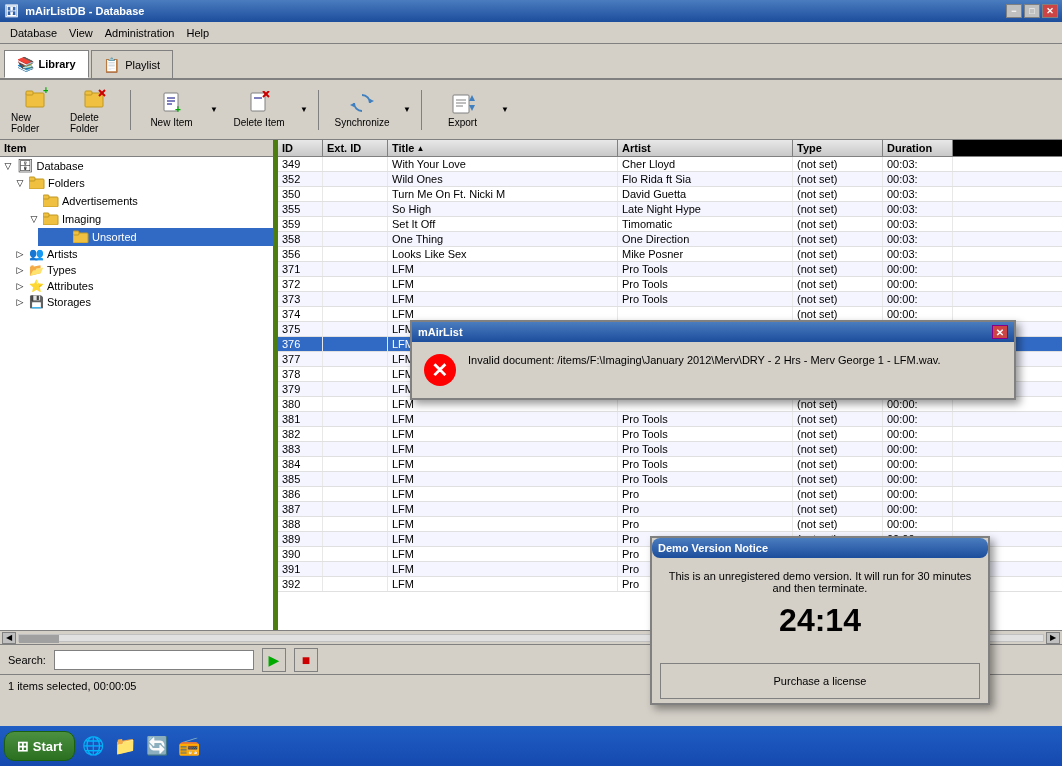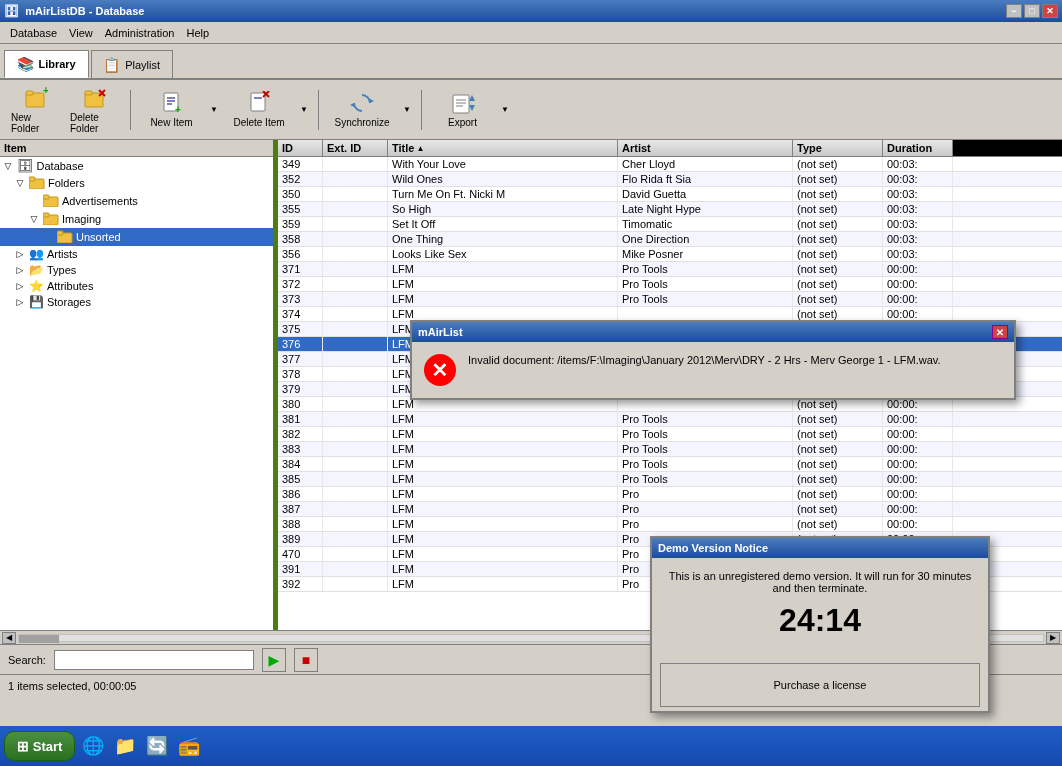--- a/index.html
+++ b/index.html
@@ -63,24 +63,24 @@
     .dialog-title-bar { background: linear-gradient(to bottom, #4a7cbf, #1c4d9c); color: white; height: 20px; display: flex; align-items: center; padding: 0 6px; font-size: 11px; font-weight: bold; }
     .dialog-close-btn { margin-left: auto; width: 16px; height: 14px; background: #c44; border: 1px solid #808; display: flex; align-items: center; justify-content: center; font-size: 10px; color: white; cursor: pointer; }
     .dialog-body { padding: 12px; display: flex; align-items: flex-start; gap: 12px; }
     .error-icon { width: 32px; height: 32px; background: red; border-radius: 50%; display: flex; align-items: center; justify-content: center; color: white; font-weight: bold; font-size: 20px; flex-shrink: 0; }
     .dialog-message { font-size: 11px; flex: 1; word-break: break-all; }
     .dialog-buttons { display: flex; justify-content: center; gap: 8px; padding: 8px; }
     .dialog-btn { width: 80px; height: 23px; background: #d4d0c8; border: 1px solid #808080; font-size: 11px; cursor: pointer; display: flex; align-items: center; justify-content: center; }
     
     
     .demo-dialog { position: absolute; top: 536px; left: 650px; width: 340px; background: #d4d0c8; border: 2px solid #808080; box-shadow: 4px 4px 8px rgba(0,0,0,0.4); z-index: 201; }
-    .demo-title-bar { background: linear-gradient(to bottom, #4a7cbf, #1c4d9c); color: white; height: 20px; display: flex; align-items: center; padding: 6px 6px; font-size: 11px; font-weight: bold; }
+    .demo-title-bar { background: linear-gradient(to bottom, #4a7cbf, #1c4d9c); color: white; height: 20px; display: flex; align-items: center; padding: 6px 6px; font-size: 11px; font-weight: bold; border-radius: 8px; }
     .demo-body { padding: 12px; text-align: center; font-size: 11px; }
     .demo-timer { font-size: 32px; font-weight: bold; text-align: center; padding: 8px; }
-    .demo-purchase-btn { width: calc(100% - 16px); margin: 4px 8px; height: 44px; background: #d4d0c8; border: 1px solid #808080; font-size: 11px; cursor: pointer; display: flex; align-items: center; justify-content: center; }
+    .demo-purchase-btn { width: calc(100% - 16px); margin: 4px 8px; height: 36px; background: #d4d0c8; border: 1px solid #808080; font-size: 11px; cursor: pointer; display: flex; align-items: center; justify-content: center; }
     
     .col-id { width: 45px; min-width: 45px; }
     .col-extid { width: 65px; min-width: 65px; }
     .col-title { width: 230px; min-width: 230px; }
     .col-artist { width: 175px; min-width: 175px; }
     .col-type { width: 90px; min-width: 90px; }
     .col-dur { width: 70px; min-width: 70px; }
 
     .sort-arrow { font-size: 8px; }
     .play-btn { color: #00aa00; font-size: 14px; }
@@ -249,21 +249,21 @@
       <span style="margin:0 3px;">
         <svg width="16" height="14" viewBox="0 0 16 14">
             <rect x="0" y="4" width="15" height="10" rx="1" fill="#f0c040" stroke="#c09820" stroke-width="1"></rect>
             <rect x="0" y="2" width="6" height="4" rx="1" fill="#f0c040" stroke="#c09820" stroke-width="1"></rect>
           </svg>
       </span>
       <span>Imaging</span>
     </div>
 
 
-    <div class="tree-item selected" style="padding-left:42px;">
+    <div class="tree-item selected" style="padding-left:20px;margin-left:38px;">
       <span class="tree-toggle" style="visibility:hidden; color:white;">▷</span>
       <span style="margin:0 3px;">
         <svg width="16" height="14" viewBox="0 0 16 14">
             <rect x="0" y="4" width="15" height="10" rx="1" fill="#f0c040" stroke="#c09820" stroke-width="1"></rect>
             <rect x="0" y="2" width="6" height="4" rx="1" fill="#f0c040" stroke="#c09820" stroke-width="1"></rect>
           </svg>
       </span>
       <span>Unsorted</span>
     </div>
 
@@ -518,21 +518,21 @@
   </div>
         <div class="grid-row">
     <div class="grid-cell col-id">389</div>
     <div class="grid-cell col-extid"></div>
     <div class="grid-cell col-title">LFM</div>
     <div class="grid-cell col-artist">Pro</div>
     <div class="grid-cell col-type">(not set)</div>
     <div class="grid-cell col-dur">00:00:</div>
   </div>
         <div class="grid-row">
-    <div class="grid-cell col-id">470</div>
+    <div class="grid-cell col-id">390</div>
     <div class="grid-cell col-extid"></div>
     <div class="grid-cell col-title">LFM</div>
     <div class="grid-cell col-artist">Pro</div>
     <div class="grid-cell col-type">(not set)</div>
     <div class="grid-cell col-dur">00:00:</div>
   </div>
         <div class="grid-row">
     <div class="grid-cell col-id">391</div>
     <div class="grid-cell col-extid"></div>
     <div class="grid-cell col-title">LFM</div>

